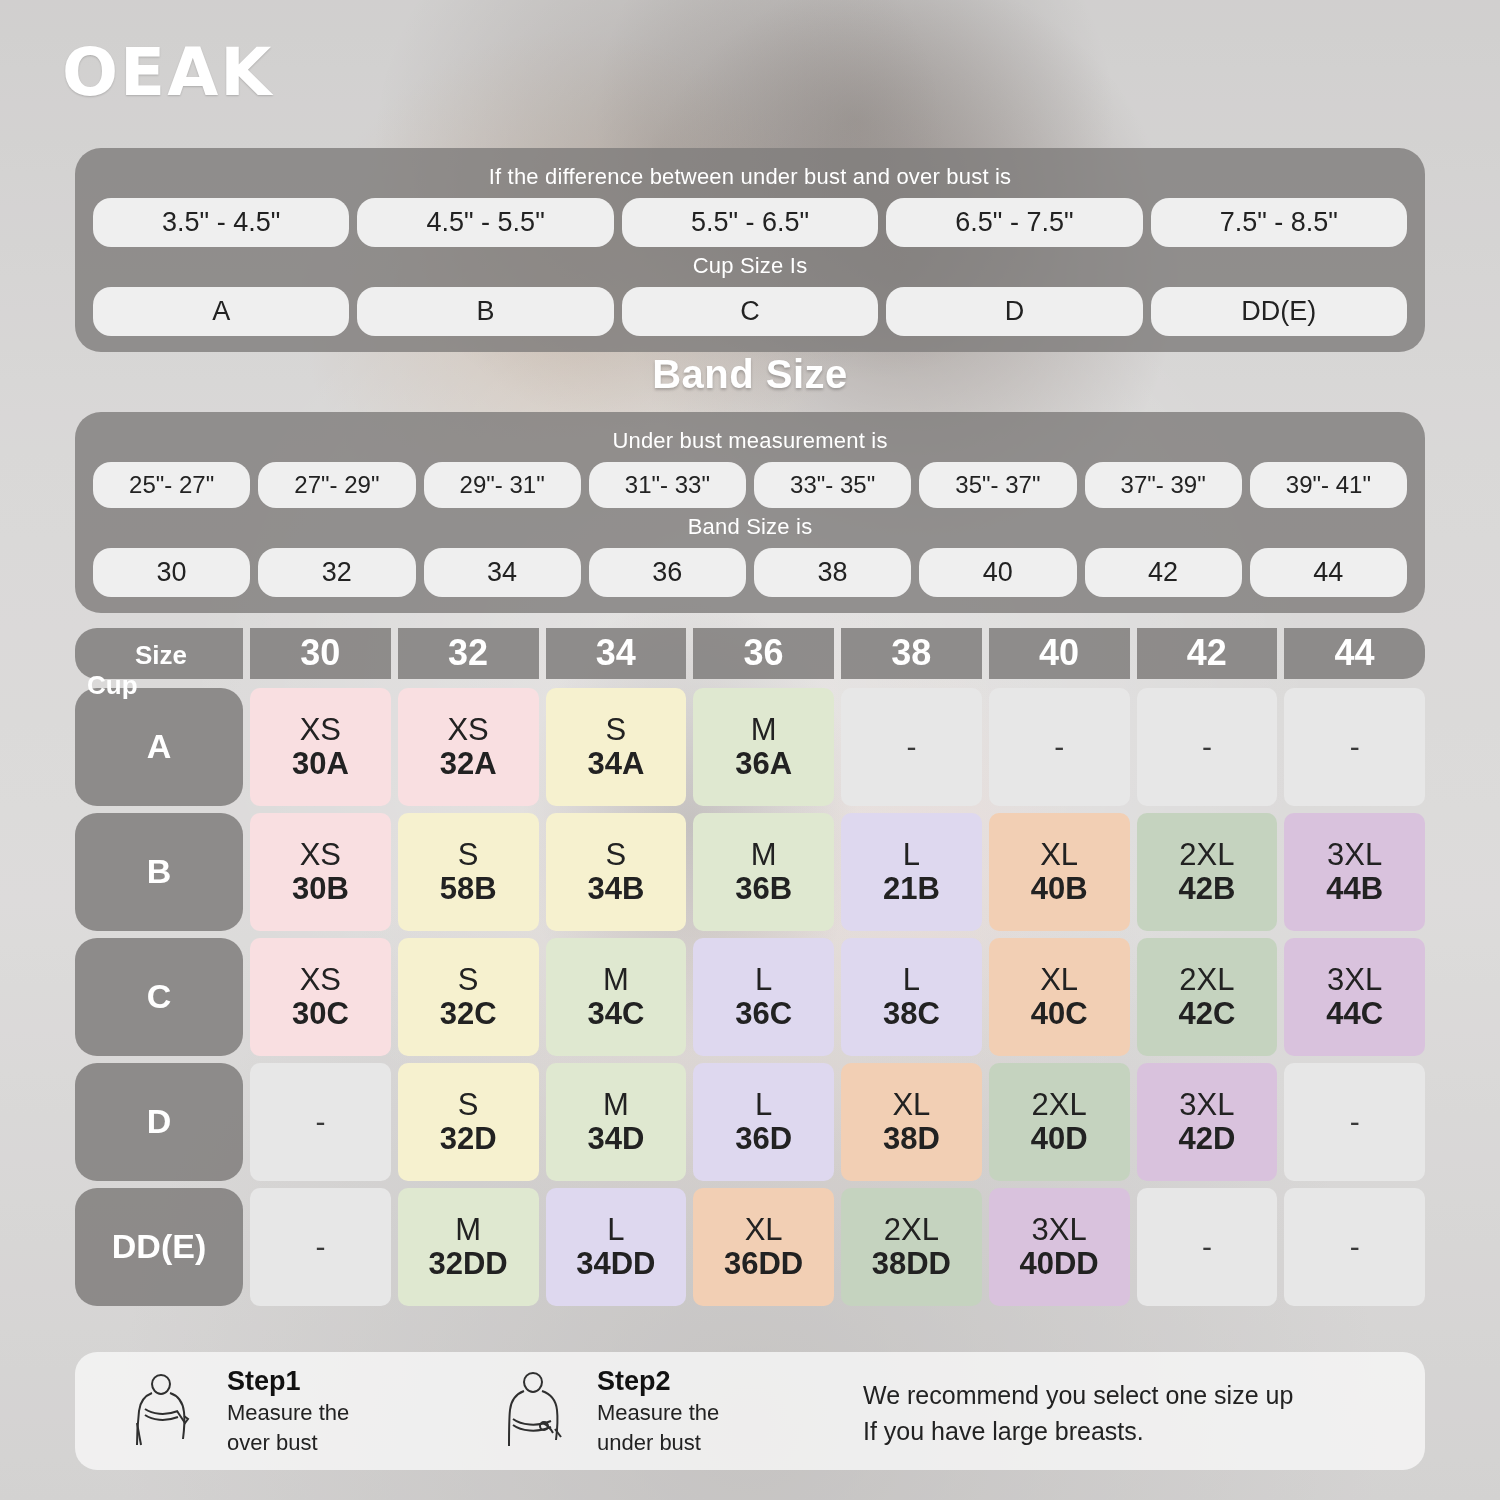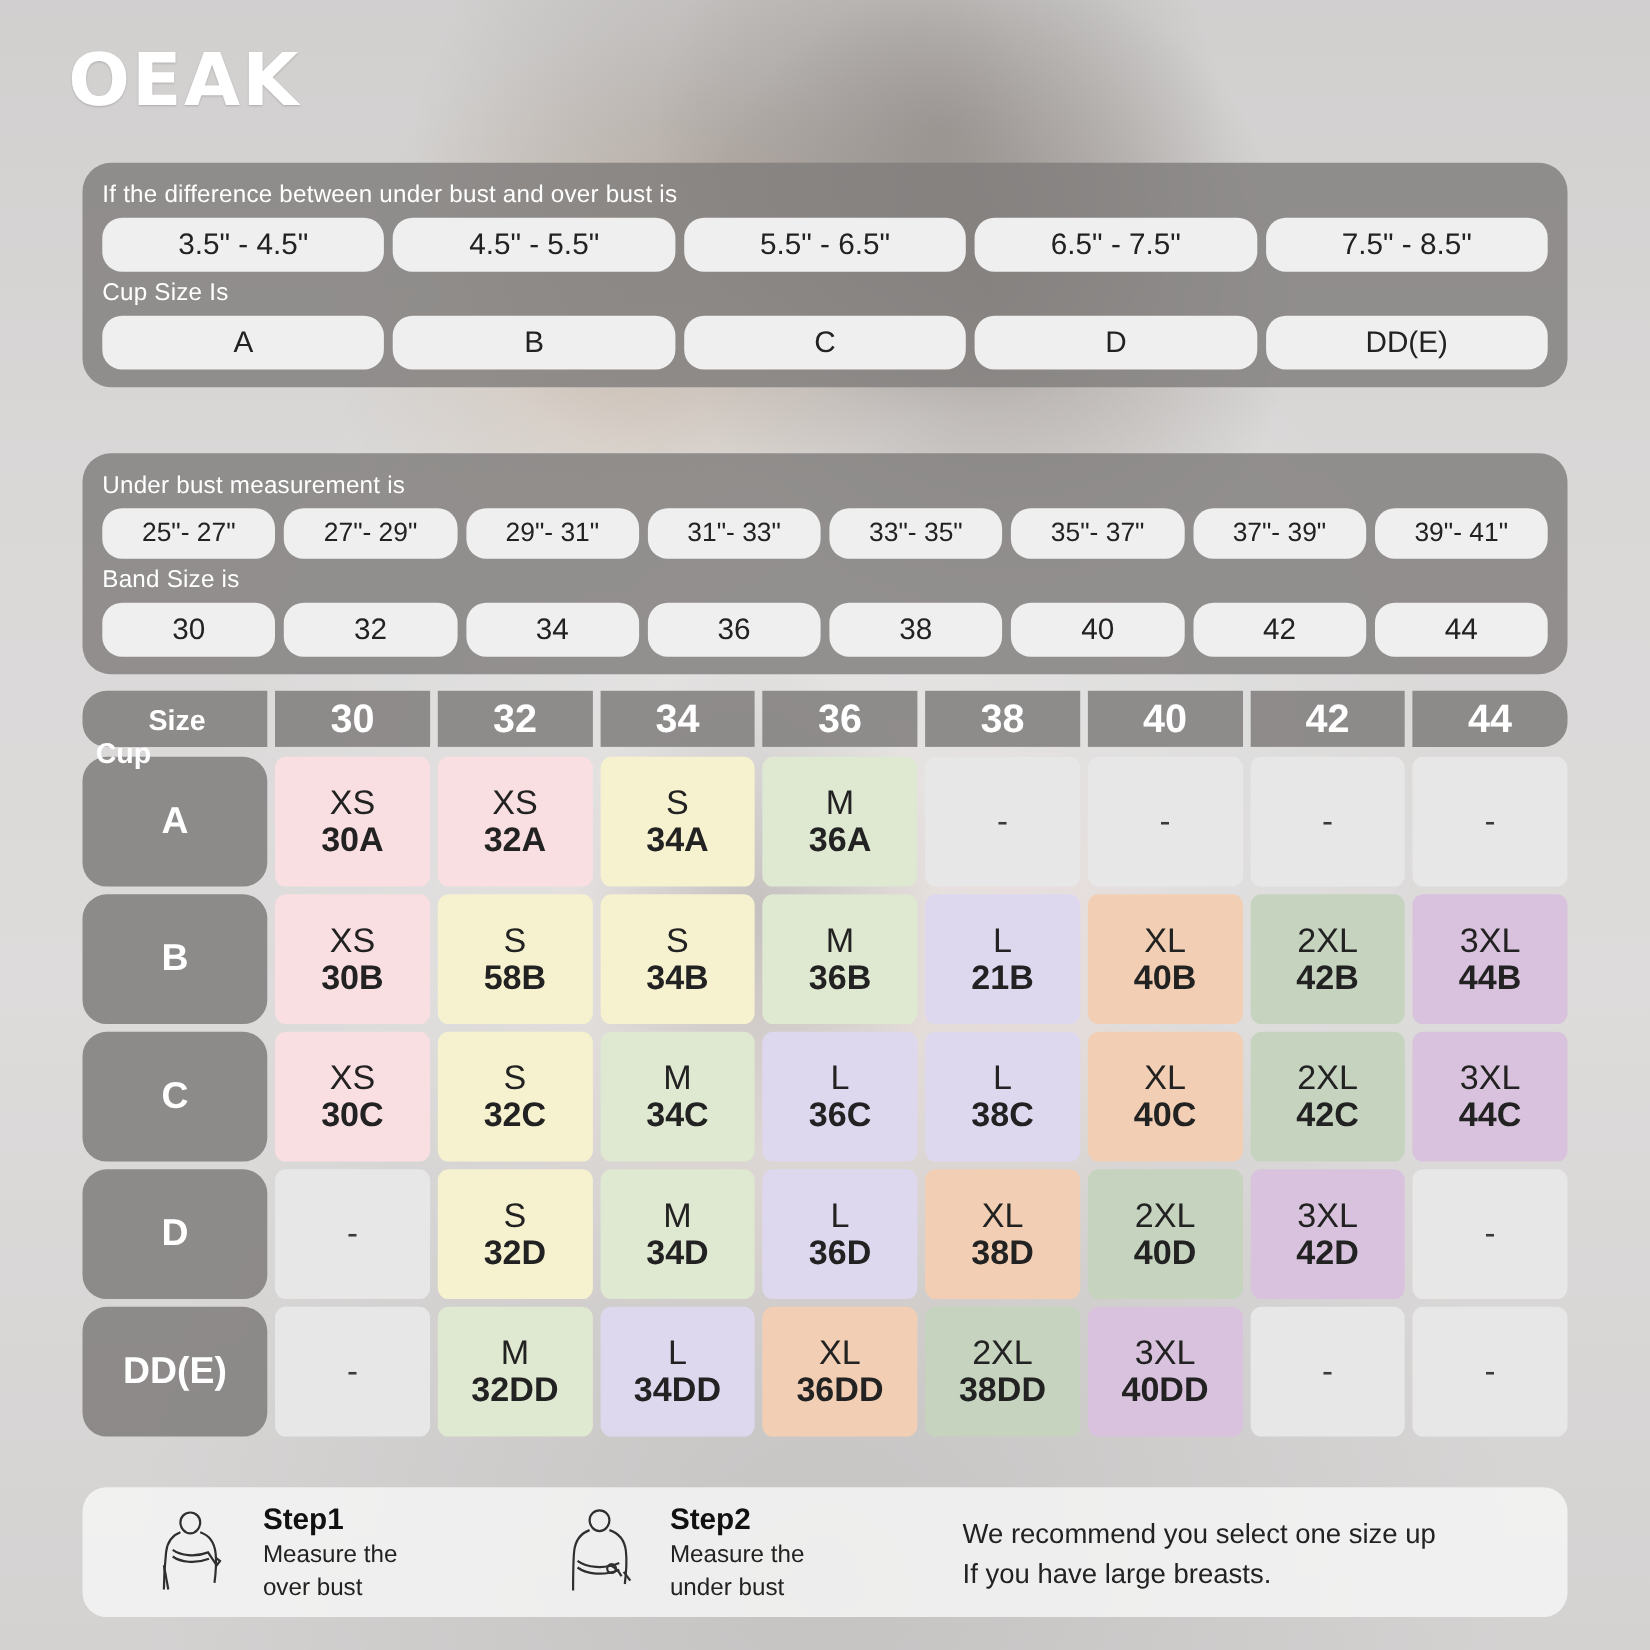--- a/index.html
+++ b/index.html
@@ -63,21 +63,21 @@
   #band-title { position:absolute; left:0; right:0; top:352px; }
 
   
   .panel {
     position:absolute;
     background:rgba(128,126,125,0.82);
     border-radius:26px;
     padding:10px 18px 16px 18px;
   }
   .panel-note {
-    color:#ffffff; font-size:22px;
+    text-align:center; color:#ffffff; font-size:22px;
     padding:6px 0 8px 0; letter-spacing:.2px;
   }
   .row {
     display:flex; gap:8px; width:100%;
   }
   .cell {
     flex:1 1 0; background:#efefef; border-radius:18px;
     text-align:center; padding:9px 2px;
     font-size:27px; color:#222; white-space:nowrap;
   }
@@ -116,21 +116,21 @@
   .hdr-row .m-cell:last-child { border-radius:0 22px 22px 0; }
   .m-cell .l1 { font-weight:400; }
   .m-cell .l2 { font-weight:700; }
   .m-cell.empty { color:#3a3a3a; font-size:30px; }
   .r-head { height:118px; }
 
   
   #bottom {
     position:absolute; left:75px; top:1352px; width:1350px; height:118px;
     background:rgba(247,247,247,0.80); border-radius:22px;
-    display:flex; align-items:center; padding:0 24px;
+    display:flex; align-items:center; padding:0 12px;
   }
   .step { display:flex; align-items:center; gap:14px; }
   .step-txt .st-title { font-weight:bold; font-size:27px; color:#111; }
   .step-txt .st-body { font-size:22px; color:#222; line-height:1.22; margin-top:3px; }
   .step-icon svg { display:block; }
   .tips { margin-left:46px; }
   .tips .st-title { font-weight:bold; font-size:27px; color:#111; }
   .tips .st-body { font-size:25px; color:#222; line-height:1.3; margin-top:4px; }
   .sp1 { margin-left:30px; width:360px; }
   .sp2 { margin-left:10px; width:330px; }
@@ -158,20 +158,21 @@
     <div class="panel-note">Cup Size Is</div>
     <div class="row">
       <div class="cell val">A</div>
       <div class="cell val">B</div>
       <div class="cell val">C</div>
       <div class="cell val">D</div>
       <div class="cell val">DD(E)</div>
     </div>
   </div>
 
+  <div class="section-title" id="band-title">Band Size</div>
 
   <div class="panel" id="band-panel">
     <div class="panel-note">Under bust measurement is</div>
     <div class="row">
       <div class="cell small">25"- 27"</div>
       <div class="cell small">27"- 29"</div>
       <div class="cell small">29"- 31"</div>
       <div class="cell small">31"- 33"</div>
       <div class="cell small">33"- 35"</div>
       <div class="cell small">35"- 37"</div>

